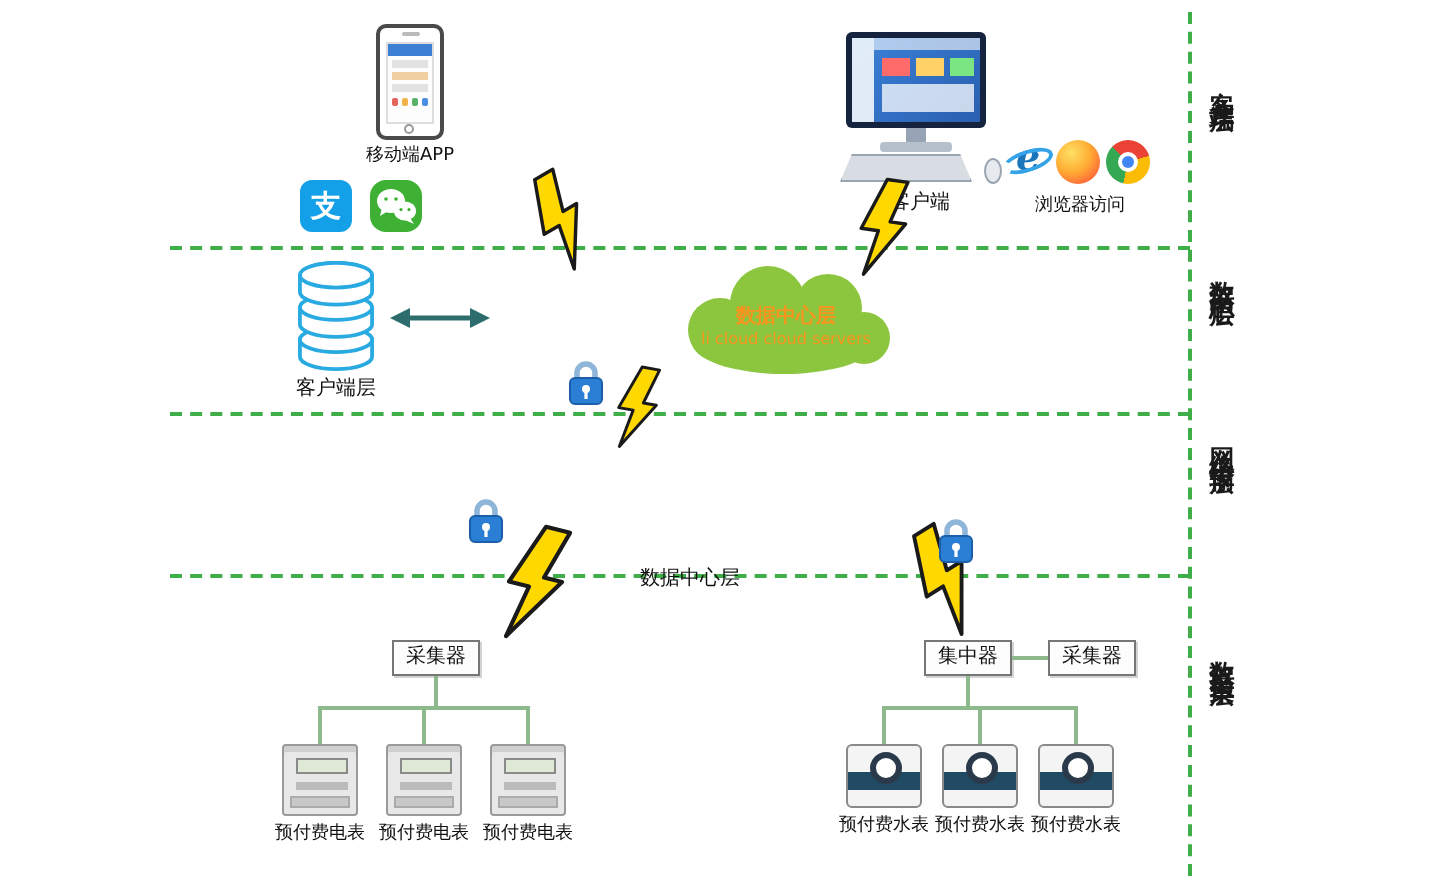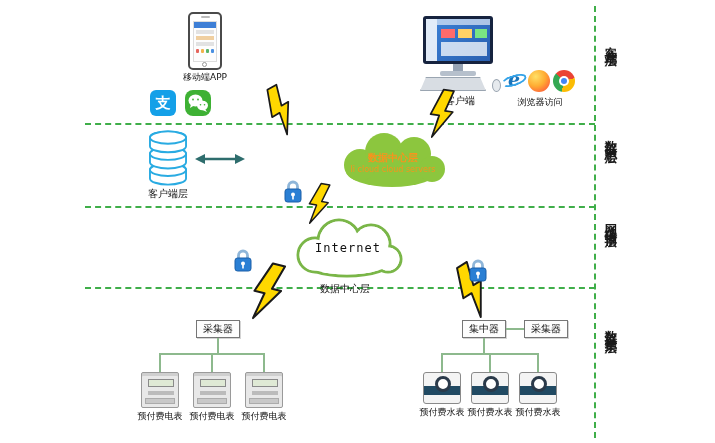--- a/index.html
+++ b/index.html
@@ -216,39 +216,20 @@
         <circle cx="54" cy="27" r="19"></circle>
       <circle cx="84" cy="29" r="17"></circle>
         <circle cx="102" cy="44" r="13"></circle>
     </svg>
     <div class="ali-text">
       <div class="t1">数据中心层</div>
       <div class="t2">li cloud  cloud servers</div>
     </div>
   </div>
 
-  <div class="abs" id="inet-cloud">
-    <svg viewBox="0 0 130 72" width="130" height="72">
-      <g stroke="#7ab648" stroke-width="3" fill="#ffffff">
-        <ellipse cx="64" cy="50" rx="45" ry="15"></ellipse>
-        <circle cx="32" cy="44" r="17"></circle>
-          <circle cx="56" cy="30" r="21"></circle>
-        <circle cx="88" cy="33" r="19"></circle>
-          <circle cx="105" cy="48" r="13"></circle>
-      </g>
-      <g fill="#ffffff">
-        <ellipse cx="64" cy="50" rx="43.5" ry="13.5"></ellipse>
-        <circle cx="32" cy="44" r="15.5"></circle>
-          <circle cx="56" cy="30" r="19.5"></circle>
-        <circle cx="88" cy="33" r="17.5"></circle>
-          <circle cx="105" cy="48" r="11.5"></circle>
-      </g>
-    </svg>
-    <div class="inet-text">Internet</div>
-  </div>
   <div class="cap" style="left:303px;top:282px;width:84px;font-size:10px;">数据中心层</div>
 
   <svg class="bolt" id="bolt1" viewBox="0 0 32 60">
       <use href="#boltshape"></use>
     </svg>
   <svg class="bolt" id="bolt2" viewBox="0 0 32 60">
       <use href="#boltshape"></use>
     </svg>
   <svg class="bolt" id="bolt3" viewBox="0 0 32 60">
       <use href="#boltshape"></use>

